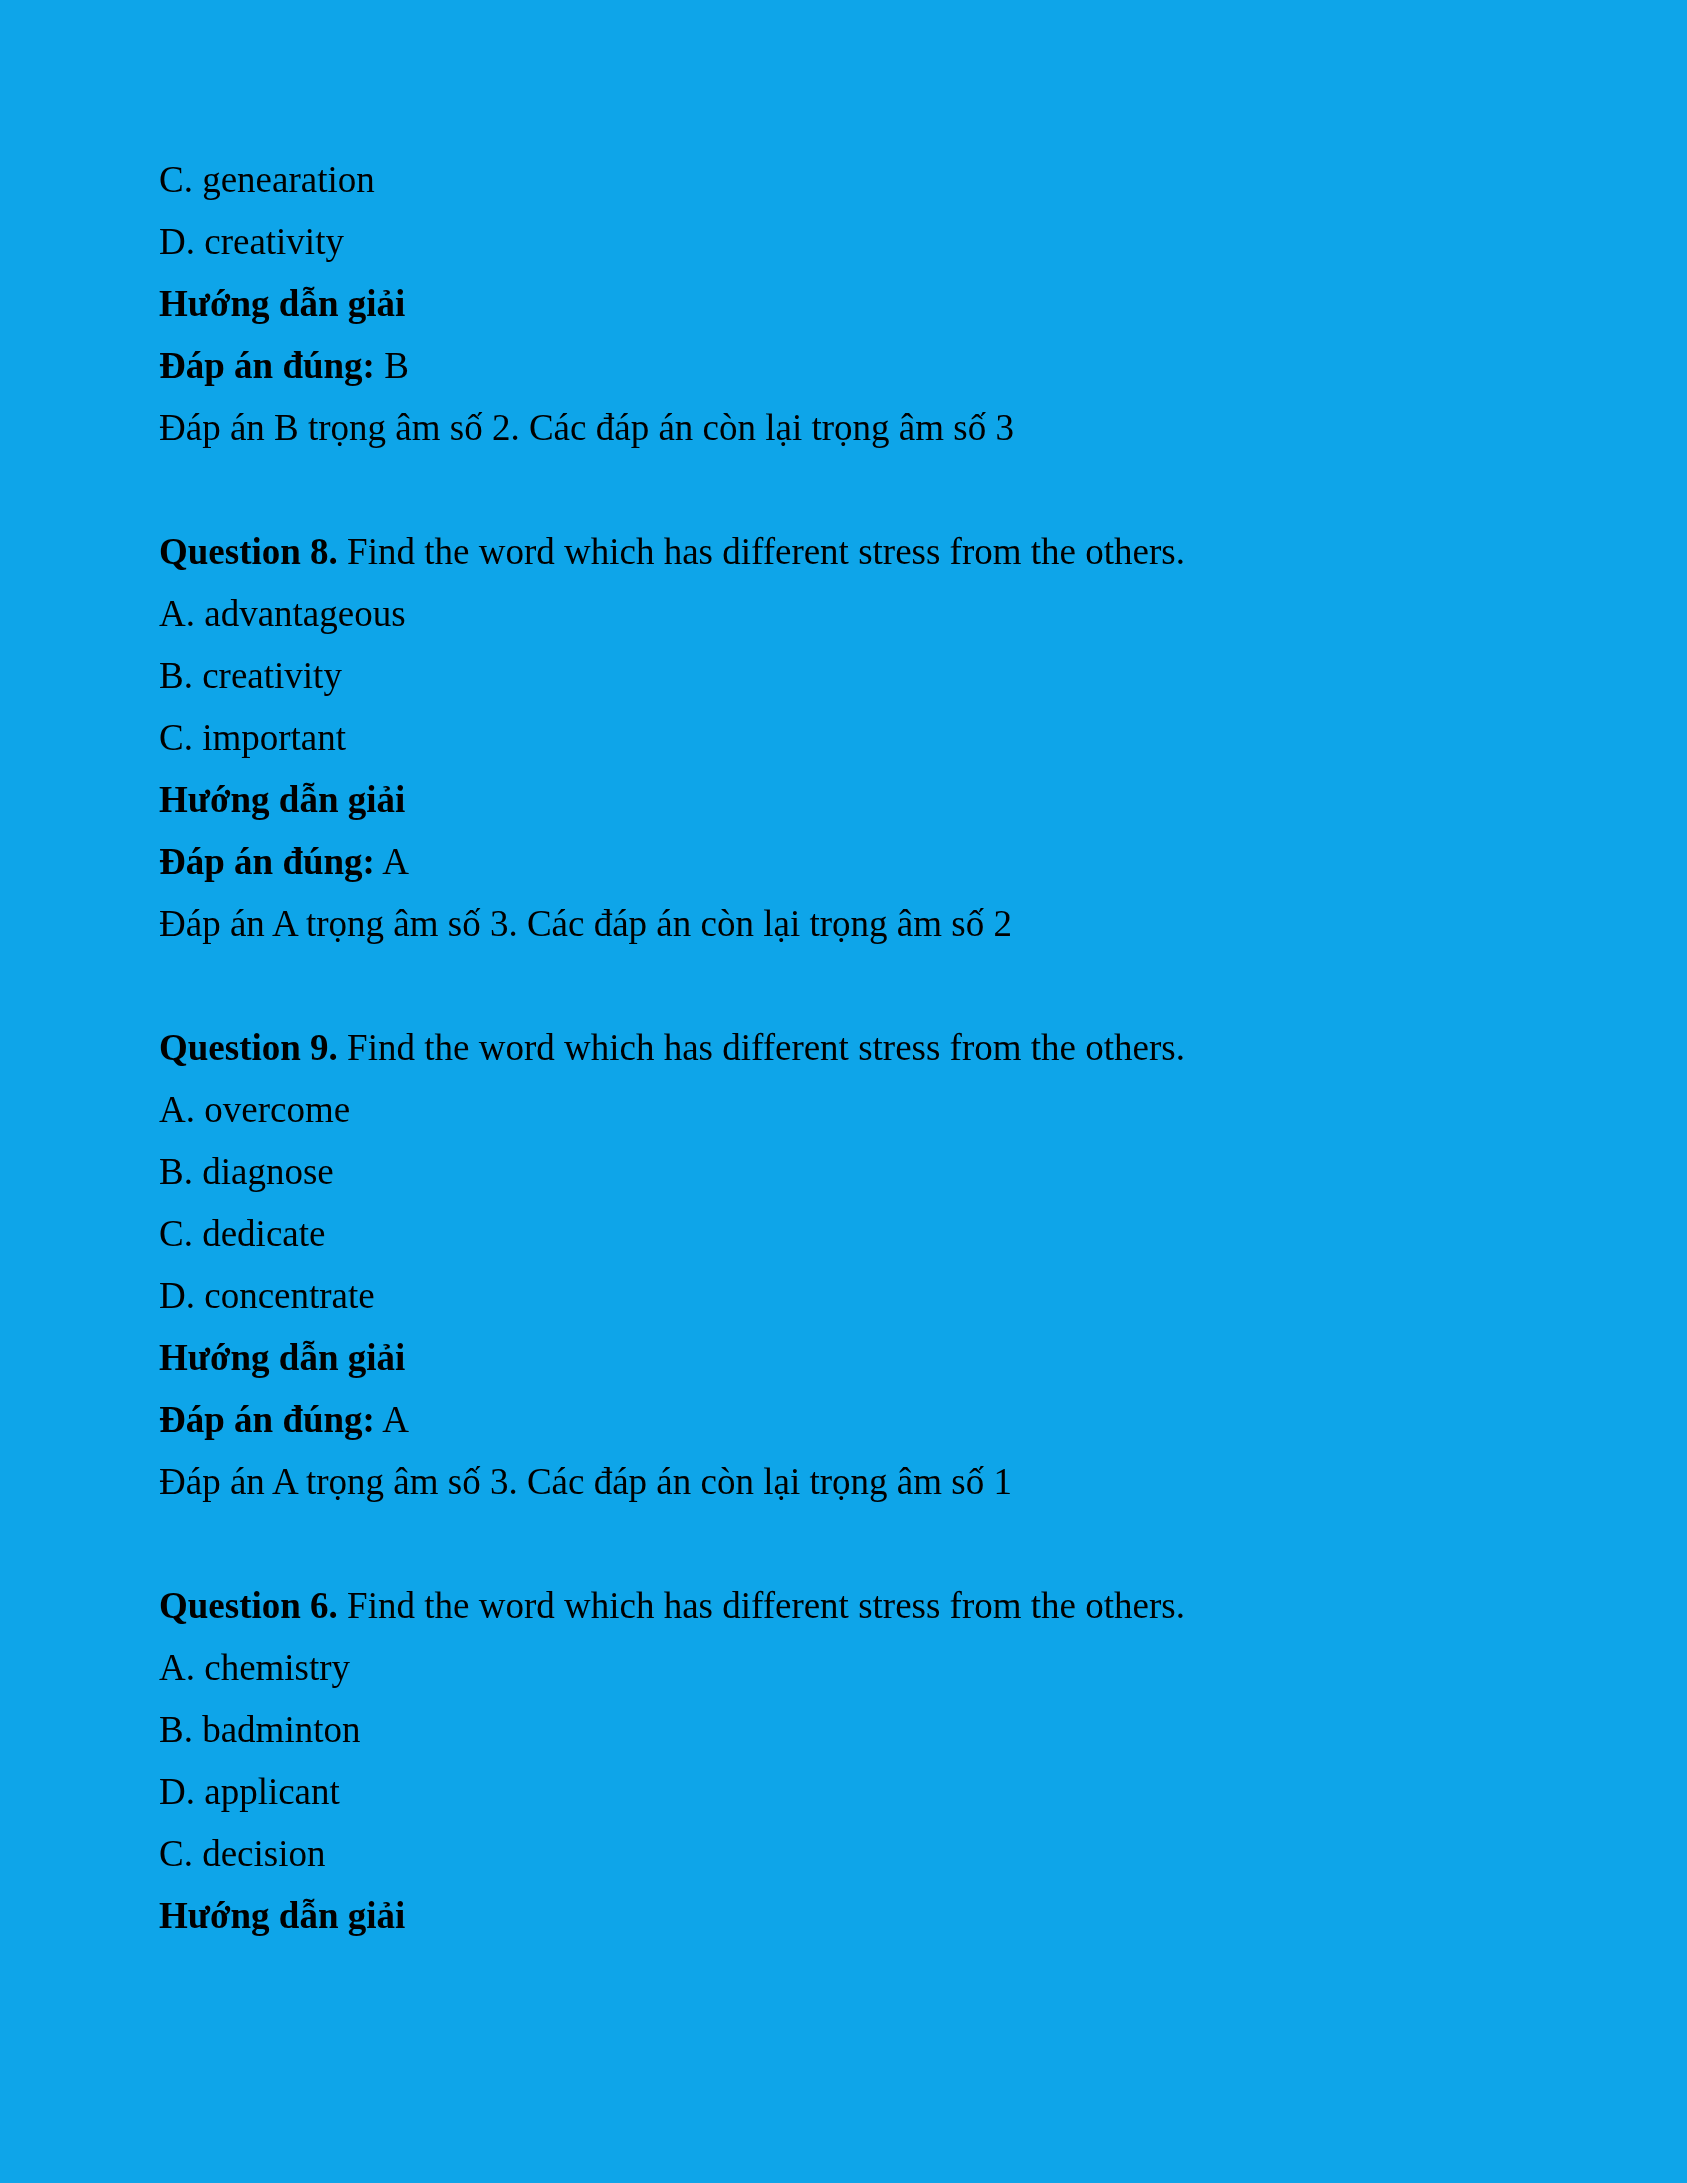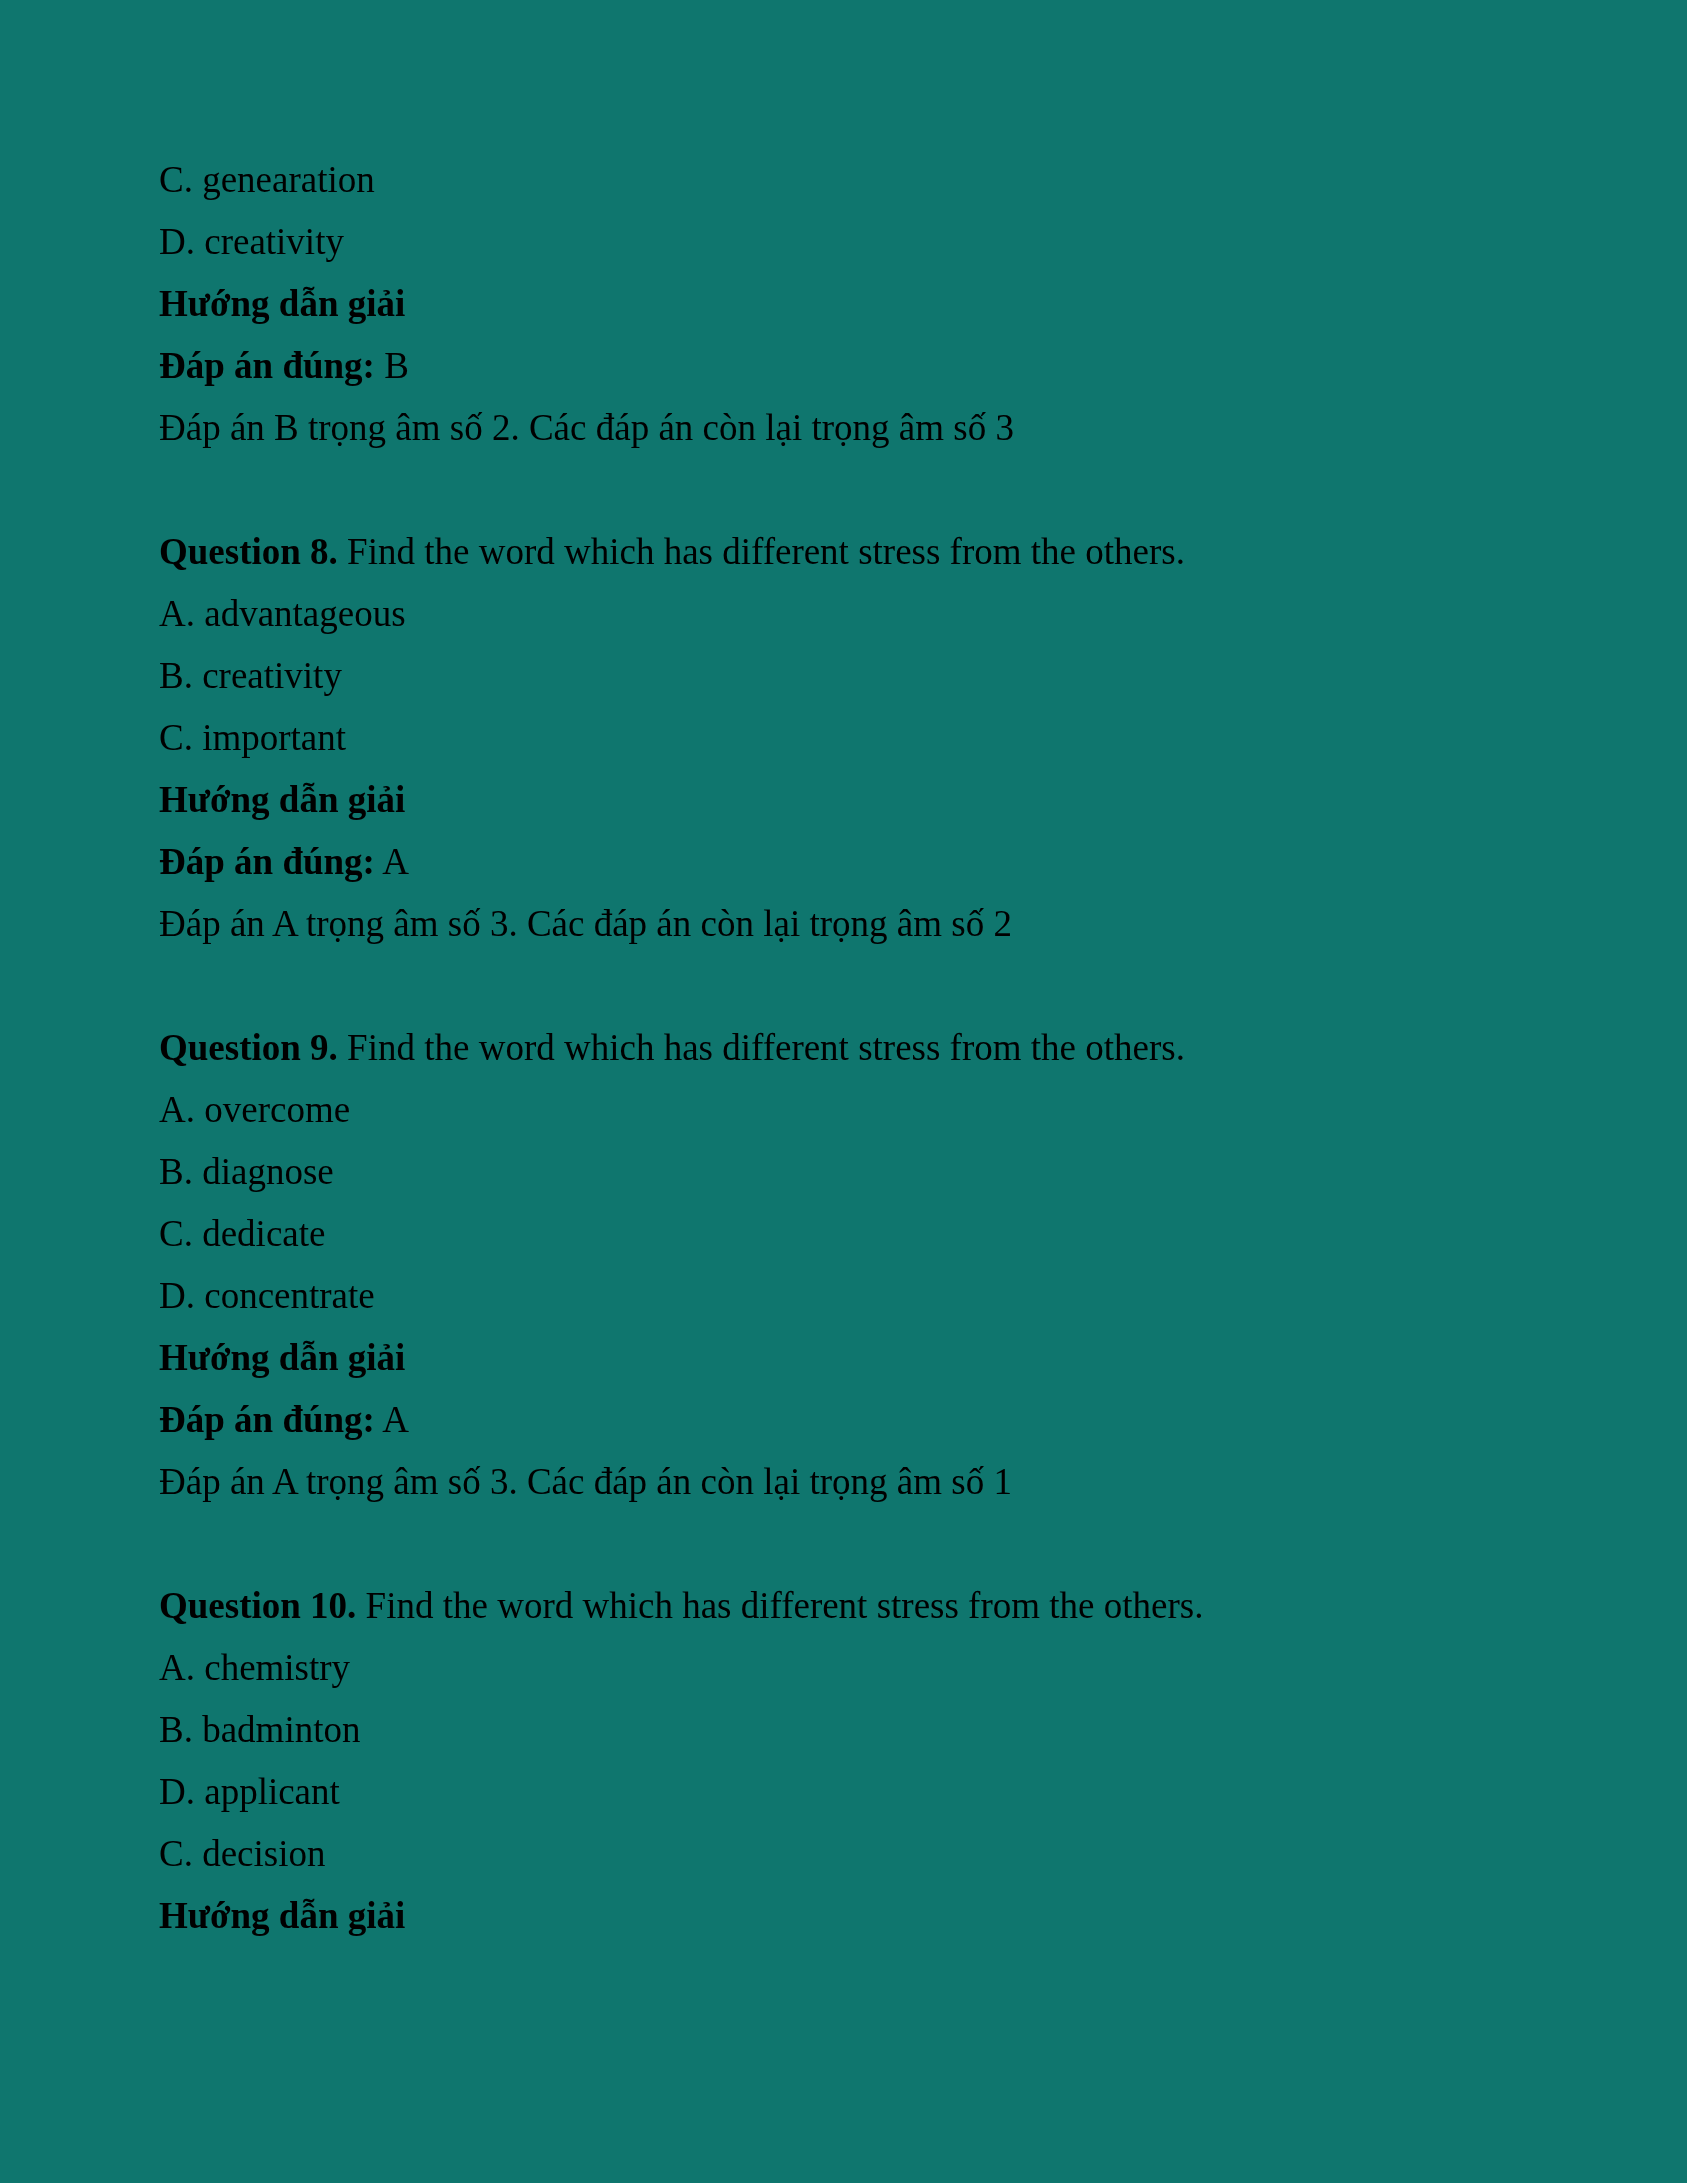--- a/index.html
+++ b/index.html
@@ -5,21 +5,21 @@
   html, body {
     margin: 0;
     padding: 0;
     background: #ffffff;
   }
   .page {
     position: relative;
     box-sizing: border-box;
     width: 1687px;
     height: 2183px;
-    background: #0f766e;
+    background: #0ea5e9;
     padding: 149px 95px 0 159px;
     font-family: "Liberation Serif", "DejaVu Serif", serif;
     font-size: 37px;
     color: #000000;
     overflow: hidden;
   }
   .page p {
     margin: 0;
     line-height: 62px;
     white-space: nowrap;
@@ -59,21 +59,21 @@
     <p><span>A. overcome</span></p>
     <p><span>B. diagnose</span></p>
     <p><span>C. dedicate</span></p>
     <p><span>D. concentrate</span></p>
     <p><span class="b">Hướng dẫn giải</span></p>
     <p><span class="b">Đáp án đúng:</span> <span>A</span></p>
     <p><span>Đáp án A trọng âm số 3. Các đáp án còn lại trọng âm số 1</span></p>
   </div>
 
   <div class="block">
-    <p><span class="b">Question 10.</span> <span>Find the word which has different stress from the others.</span></p>
+    <p><span class="b">Question 6.</span> <span>Find the word which has different stress from the others.</span></p>
     <p><span>A. chemistry</span></p>
     <p><span>B. badminton</span></p>
     <p><span>D. applicant</span></p>
     <p><span>C. decision</span></p>
     <p><span class="b">Hướng dẫn giải</span></p>
   </div>
 
 </div>
 
 

